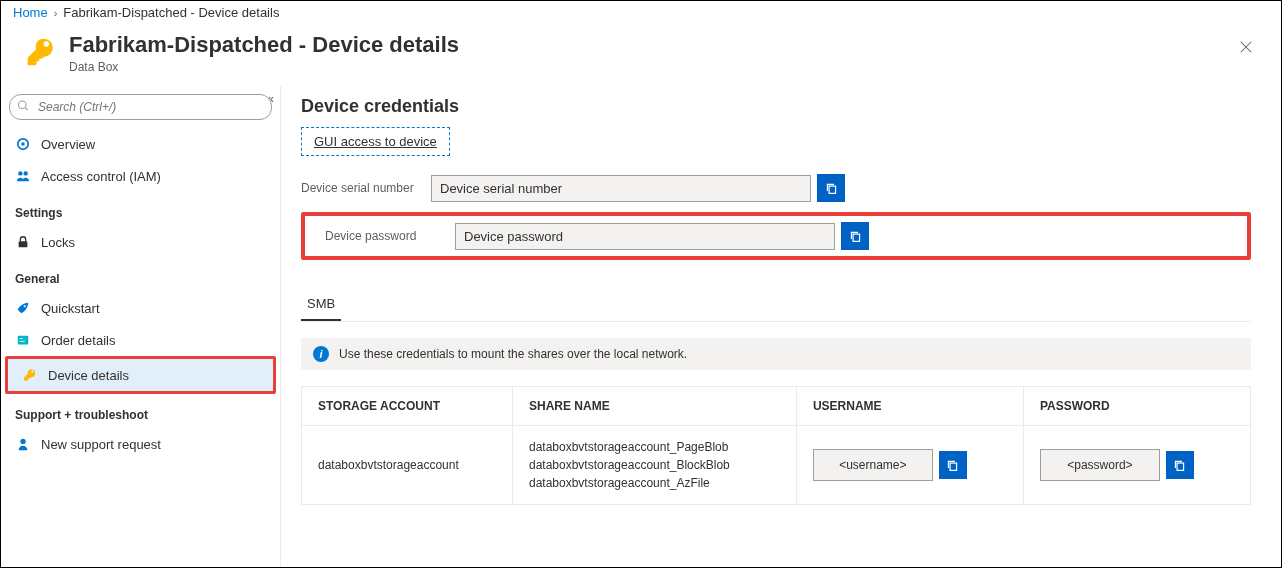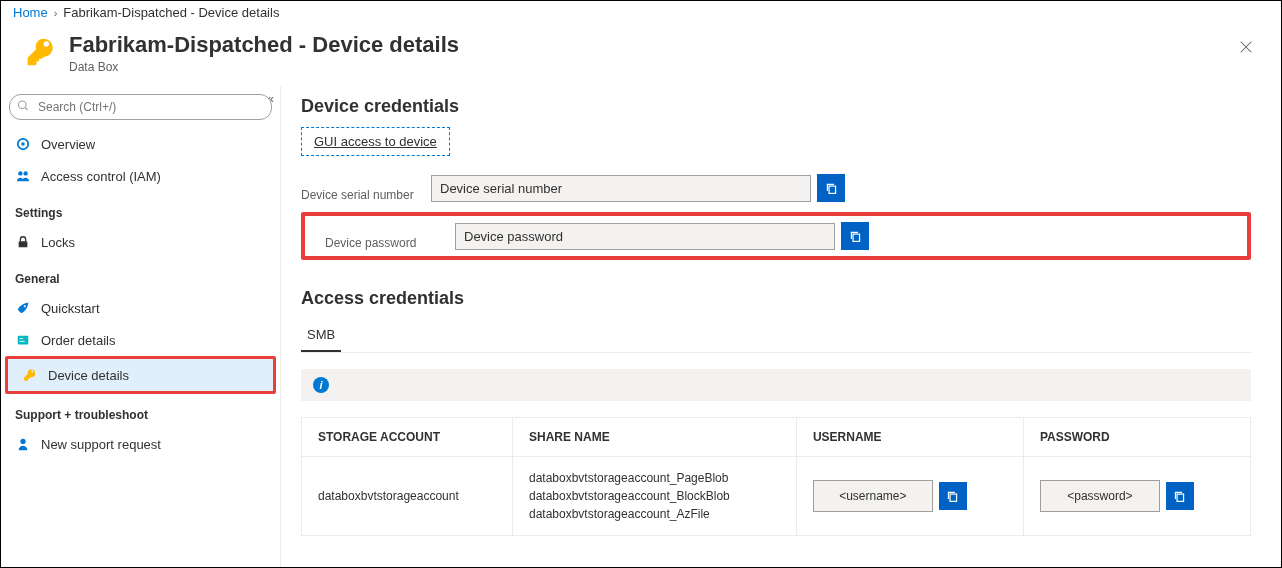--- a/index.html
+++ b/index.html
@@ -74,20 +74,21 @@
     }
     .search-wrap {
       margin: 0 8px 8px;
       position: relative;
     }
     .search-wrap input {
       width: 100%;
       padding: 5px 8px 5px 28px;
       border: 1px solid #a19f9d;
       border-radius: 12px;
+      font-style: italic;
       color: #605e5c;
       font-size: 12px;
     }
     .search-wrap .sicon {
       position: absolute;
       left: 8px; top: 50%;
       transform: translateY(-50%);
       color: #a19f9d;
       font-size: 12px;
     }
@@ -138,21 +139,21 @@
       border: 1px dashed #0078d4;
       color: #323130;
       font-size: 13px;
       cursor: pointer;
       margin-bottom: 18px;
       text-decoration: underline;
     }
 
     .field-row {
       display: flex;
-      align-items: flex-end;
+      align-items: center;
       margin-bottom: 10px;
     }
     .field-row.highlighted {
       border: 4px solid #e83f3a;
       border-radius: 2px;
       padding: 6px 20px;
       margin-bottom: 28px;
     }
     .field-label {
       width: 130px;
@@ -379,27 +380,27 @@
       <span class="field-label">Device password</span>
       <input class="field-input" readonly="" value="Device password" style="">
       <span class="copy-btn">
         <svg viewBox="0 0 16 16" width="13" height="13" fill="none" stroke="currentColor" stroke-width="1.5">
             <rect x="5" y="5" width="8" height="9"></rect>
             <path d="M3 11V3h8"></path>
           </svg>
       </span>
     </div>
 
-    <div class="sec-title">Access credentials</div>
     <div class="tabs">
       <span class="tab">SMB</span>
     </div>
 
     <div class="info-bar">
       <span class="iicon">i</span>
+      <span>Use these credentials to mount the shares over the local network.</span>
     </div>
 
     <table class="cred">
       <thead>
         <tr>
           <th>STORAGE ACCOUNT</th>
           <th>SHARE NAME</th>
           <th>USERNAME</th>
           <th>PASSWORD</th>
         </tr>

